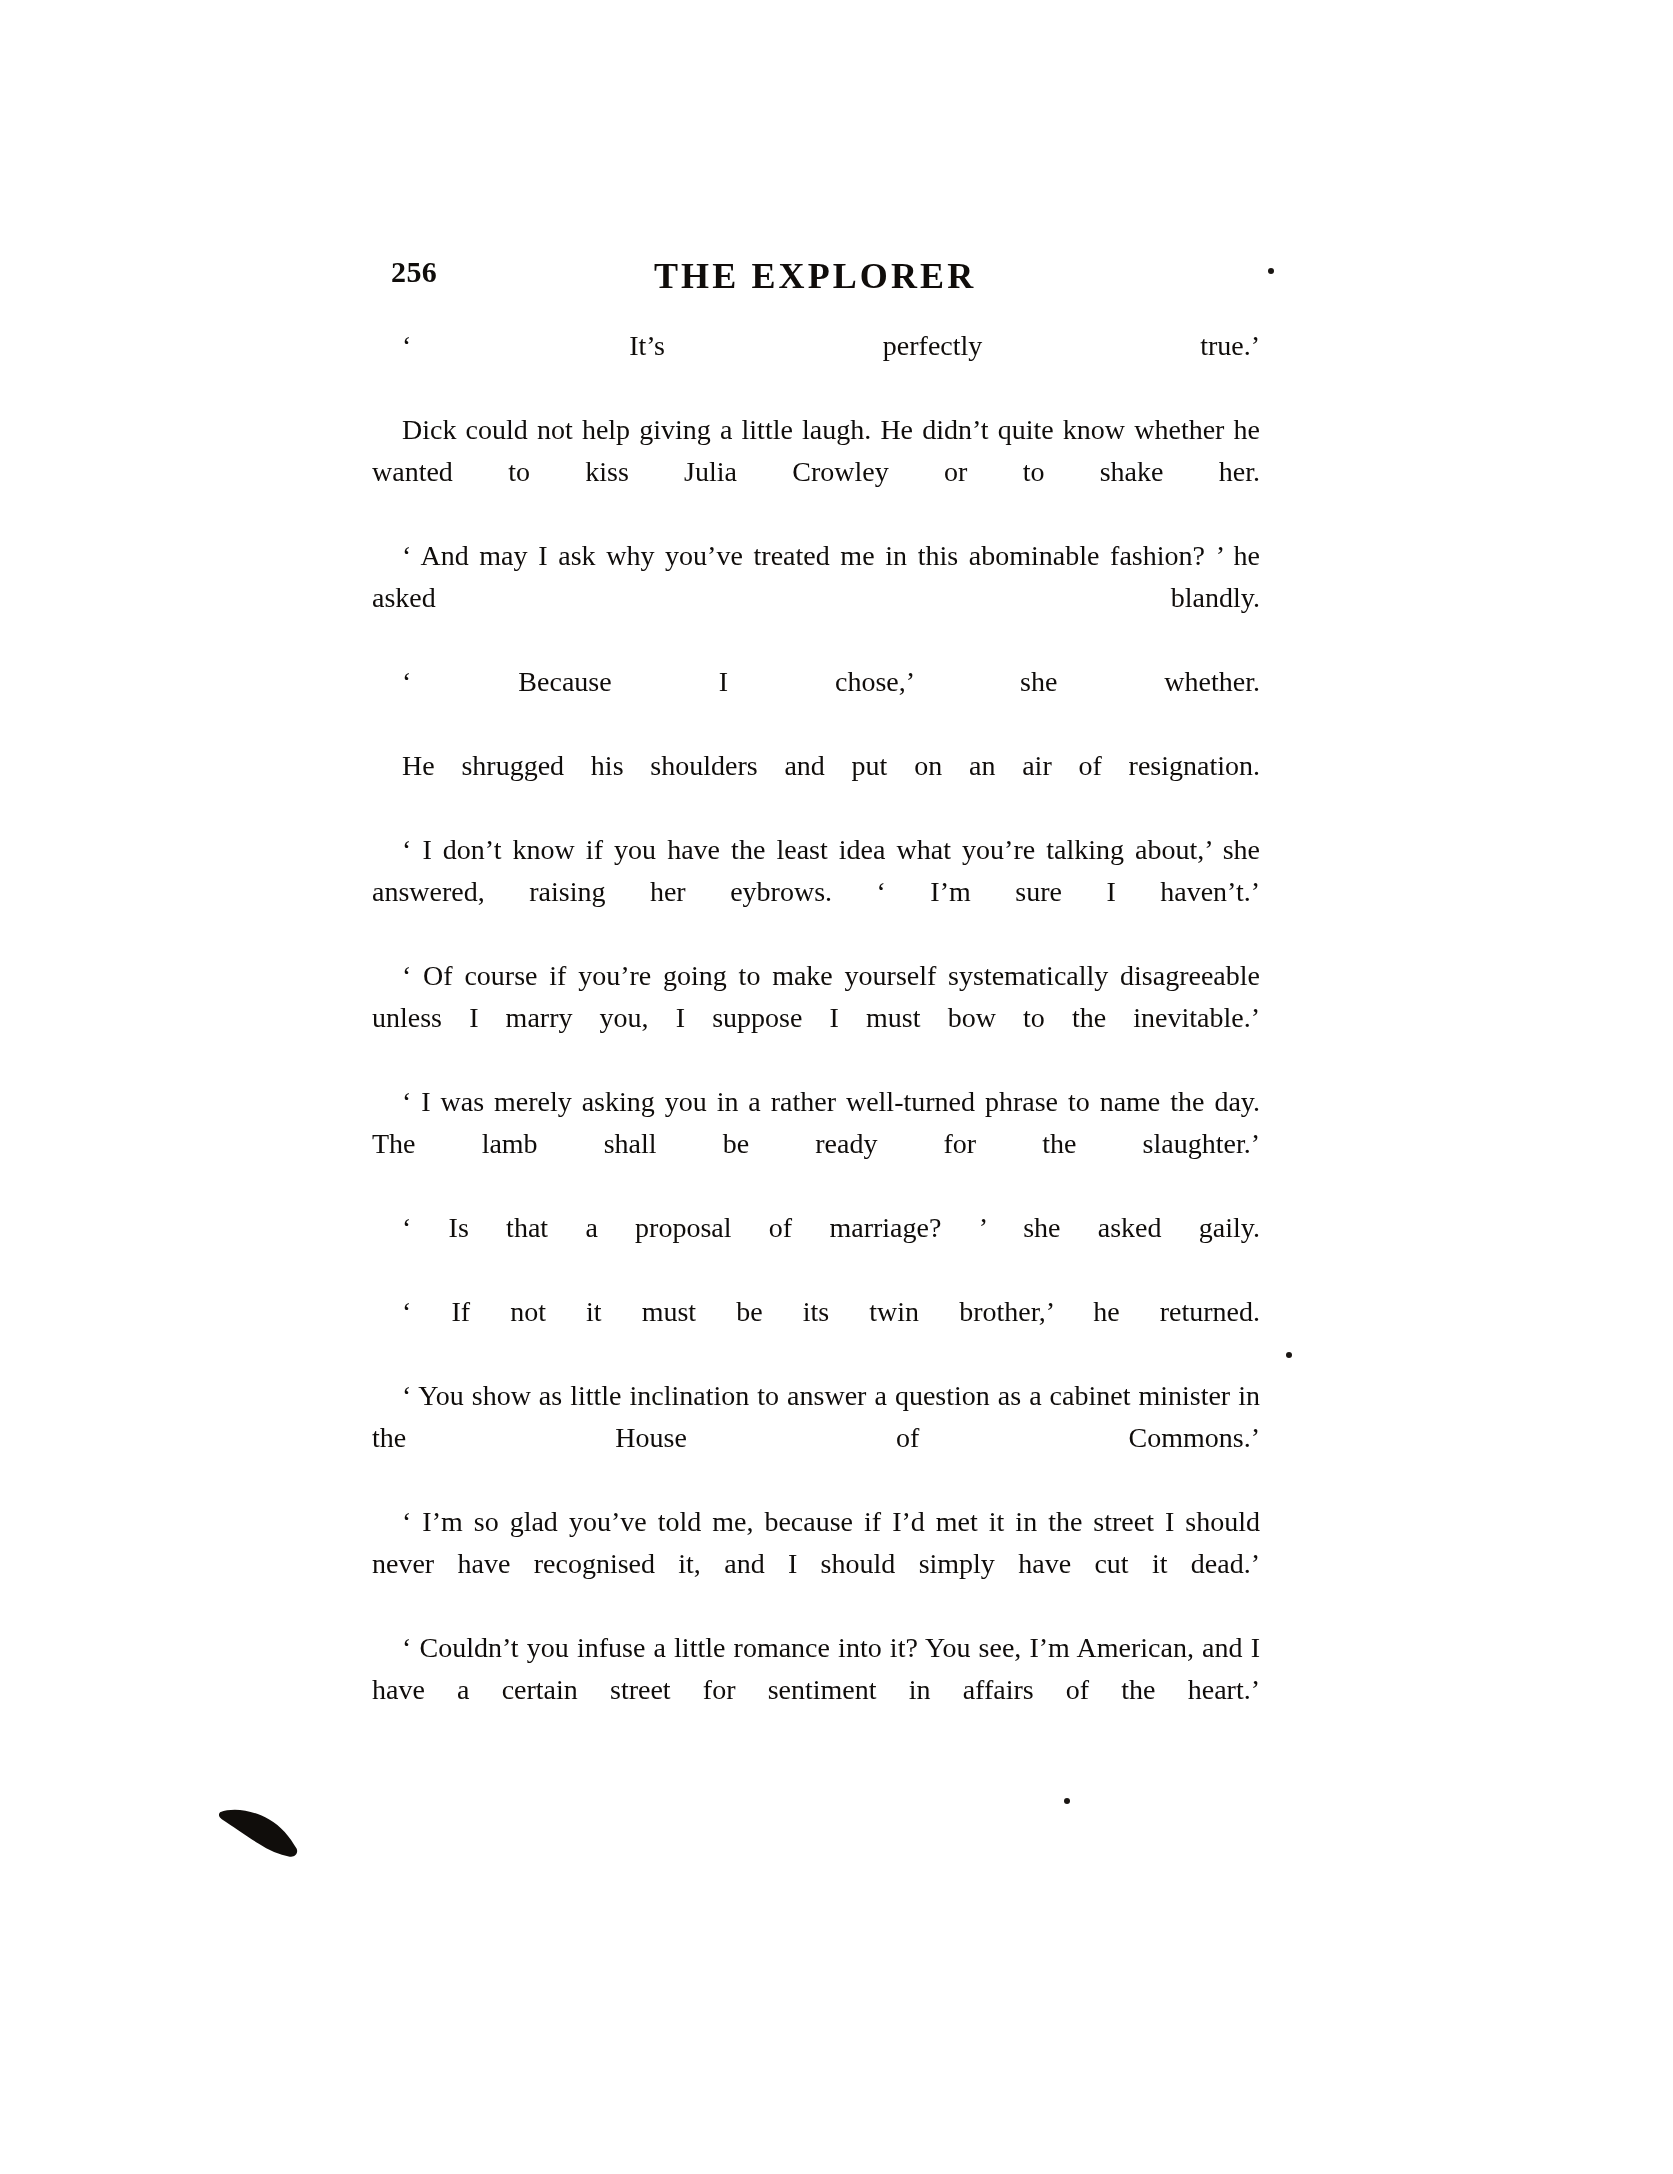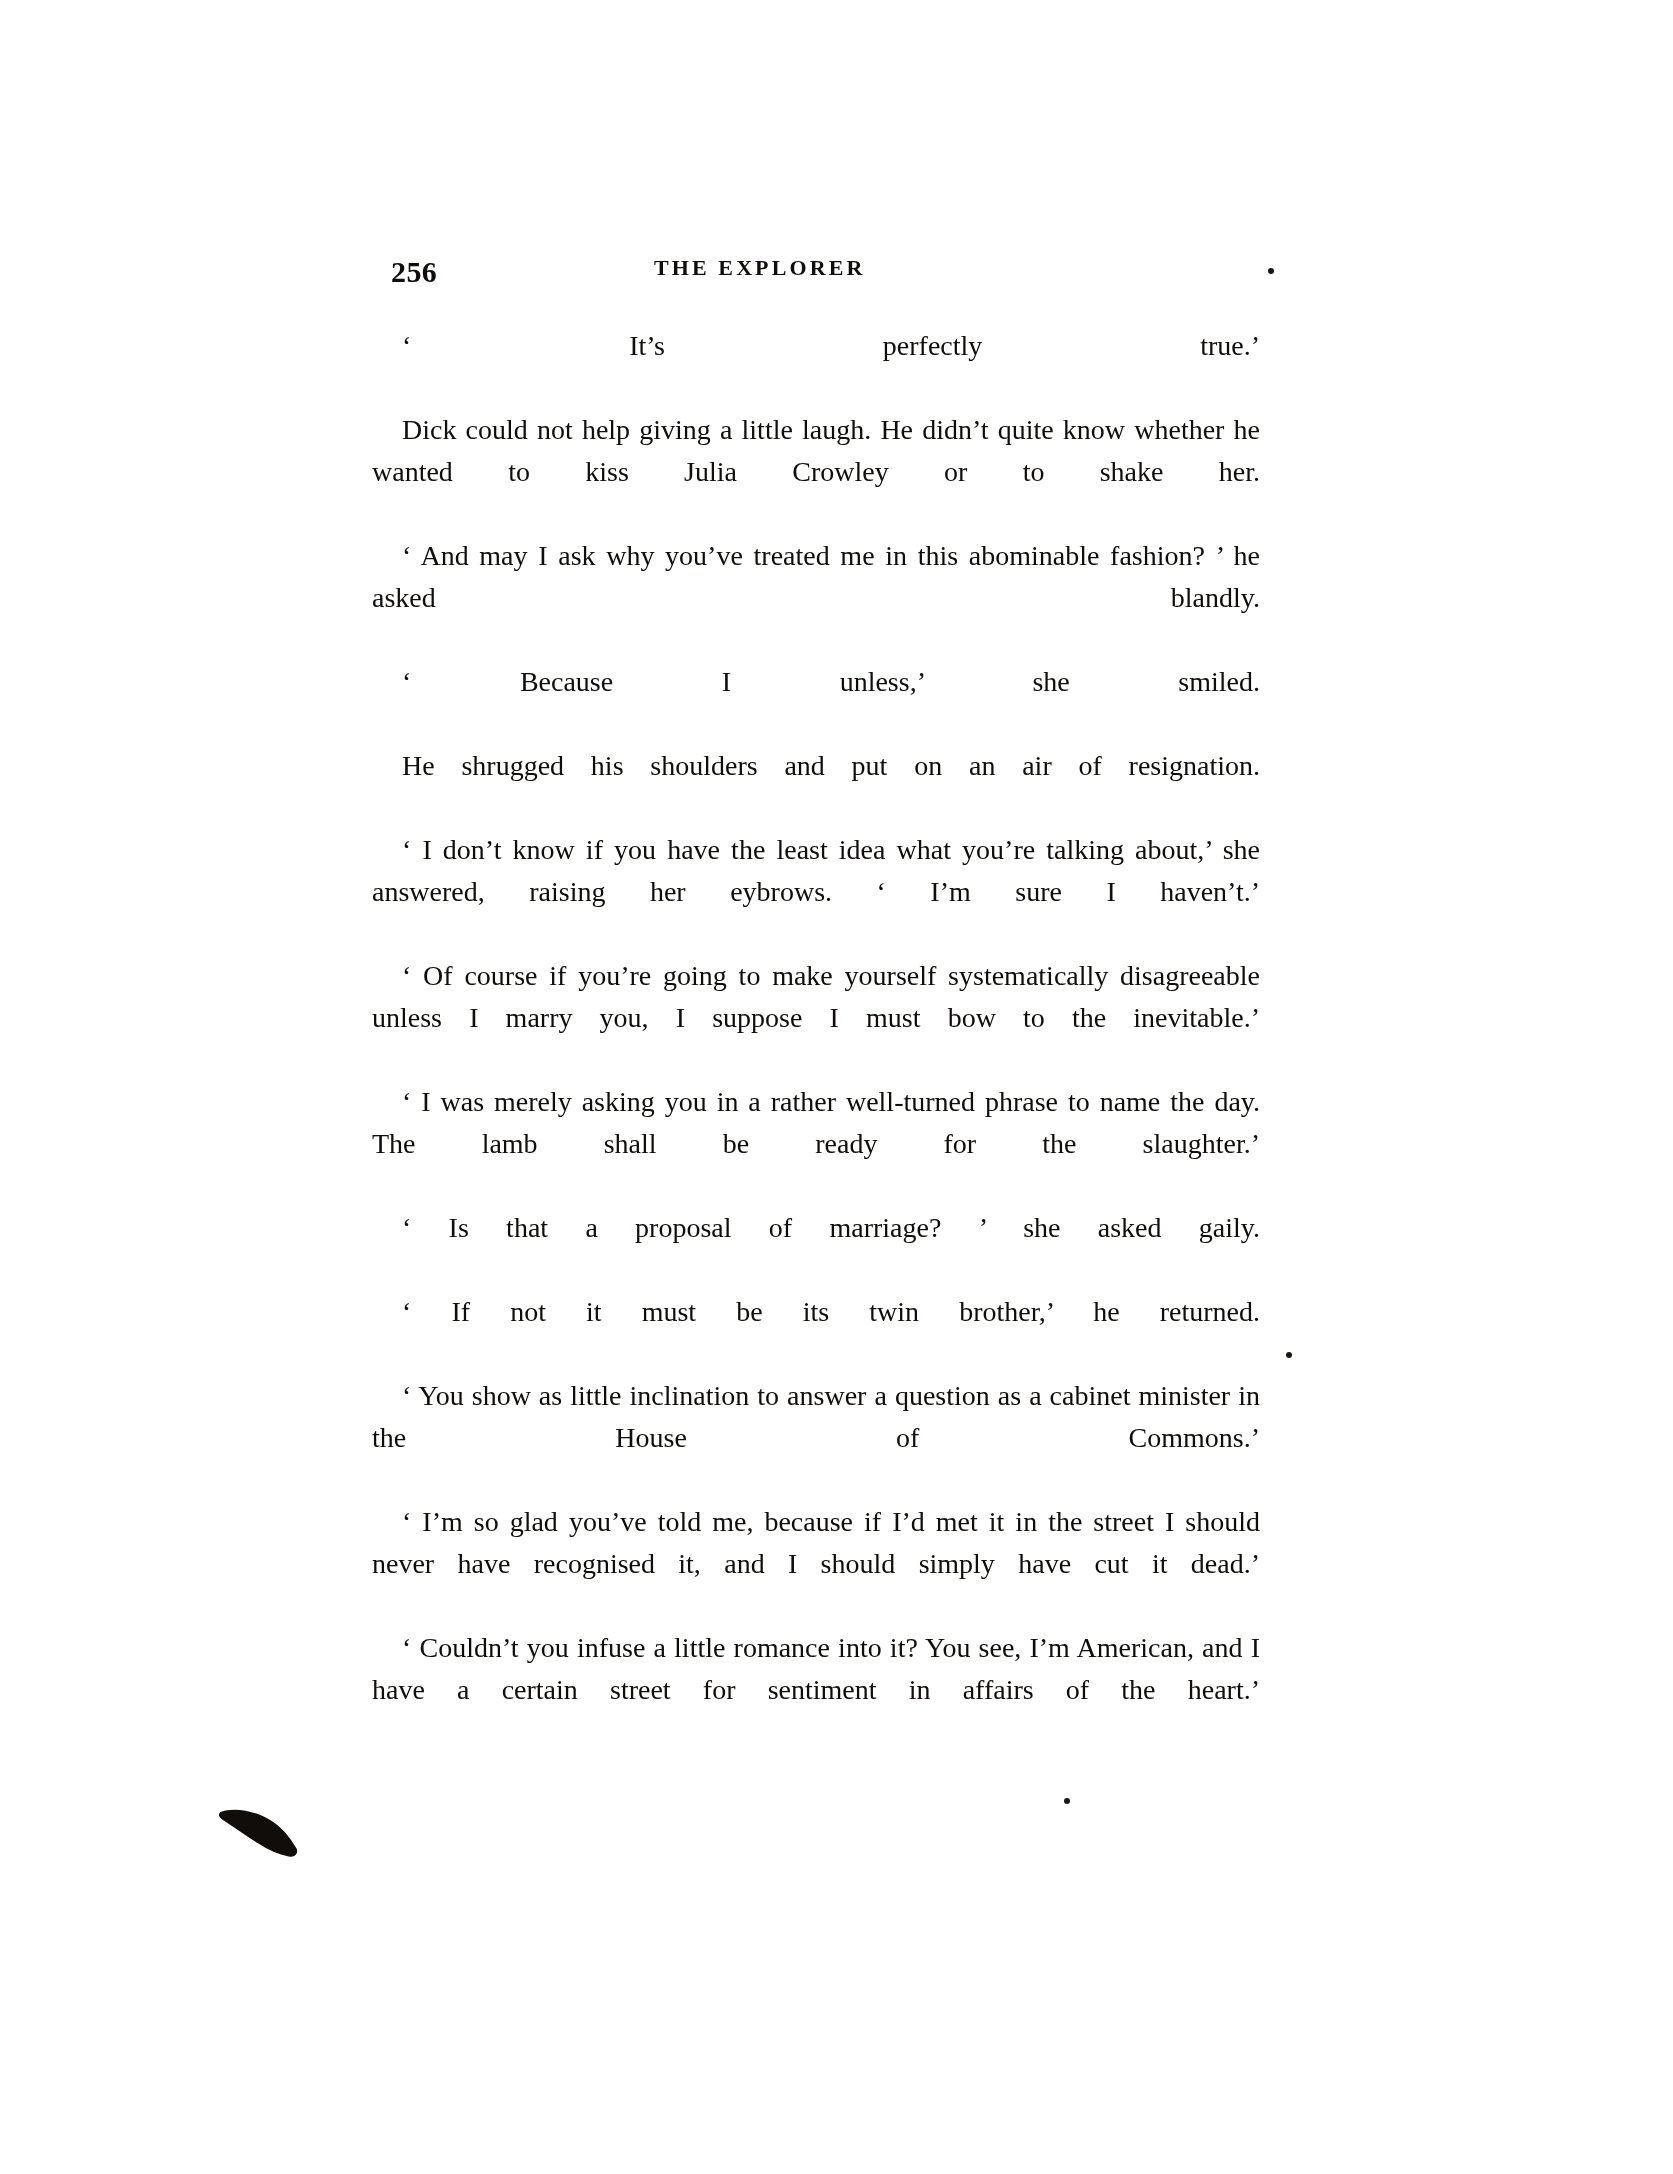--- a/index.html
+++ b/index.html
@@ -37,21 +37,21 @@
     left: 0;
     top: 0;
     font-size: 30px;
     font-weight: bold;
     letter-spacing: 0.4px;
   }
   .running-title {
     position: absolute;
     left: 263px;
     top: 0;
-    font-size: 22px;
+    font-size: 36px;
     font-weight: bold;
     letter-spacing: 3.1px;
     white-space: nowrap;
   }
 
   
   .body-text {
     position: absolute;
     left: 372px;
     top: 325px;
@@ -113,21 +113,21 @@
 
   <div class="header">
     <span class="folio">256</span>
     <span class="running-title">THE  EXPLORER</span>
   </div>
 
   <div class="body-text">
     <p class="para">‘ It’s perfectly true.’</p>
     <p class="para">Dick could not help giving a little laugh.  He didn’t quite know whether he wanted to kiss Julia Crowley or to shake her.</p>
     <p class="para">‘ And may I ask why you’ve treated me in this abominable fashion? ’ he asked blandly.</p>
-    <p class="para">‘ Because I unless,’ she smiled.</p>
+    <p class="para">‘ Because I chose,’ she whether.</p>
     <p class="para">He shrugged his shoulders and put on an air of resignation.</p>
     <p class="para">‘ I don’t know if you have the least idea what you’re talking about,’ she answered, raising her eybrows.  ‘ I’m sure I haven’t.’</p>
     <p class="para">‘ Of course if you’re going to make yourself systematically disagreeable unless I marry you, I suppose I must bow to the inevitable.’</p>
     <p class="para">‘ I was merely asking you in a rather well-turned phrase to name the day.  The lamb shall be ready for the slaughter.’</p>
     <p class="para">‘ Is that a proposal of marriage? ’ she asked gaily.</p>
     <p class="para">‘ If not it must be its twin brother,’ he returned.</p>
     <p class="para">‘ You show as little inclination to answer a question as a cabinet minister in the House of Commons.’</p>
     <p class="para">‘ I’m so glad you’ve told me, because if I’d met it in the street I should never have recognised it, and I should simply have cut it dead.’</p>
     <p class="para">‘ Couldn’t you infuse a little romance into it?  You see, I’m American, and I have a certain street for sentiment in affairs of the heart.’</p>
   </div>

